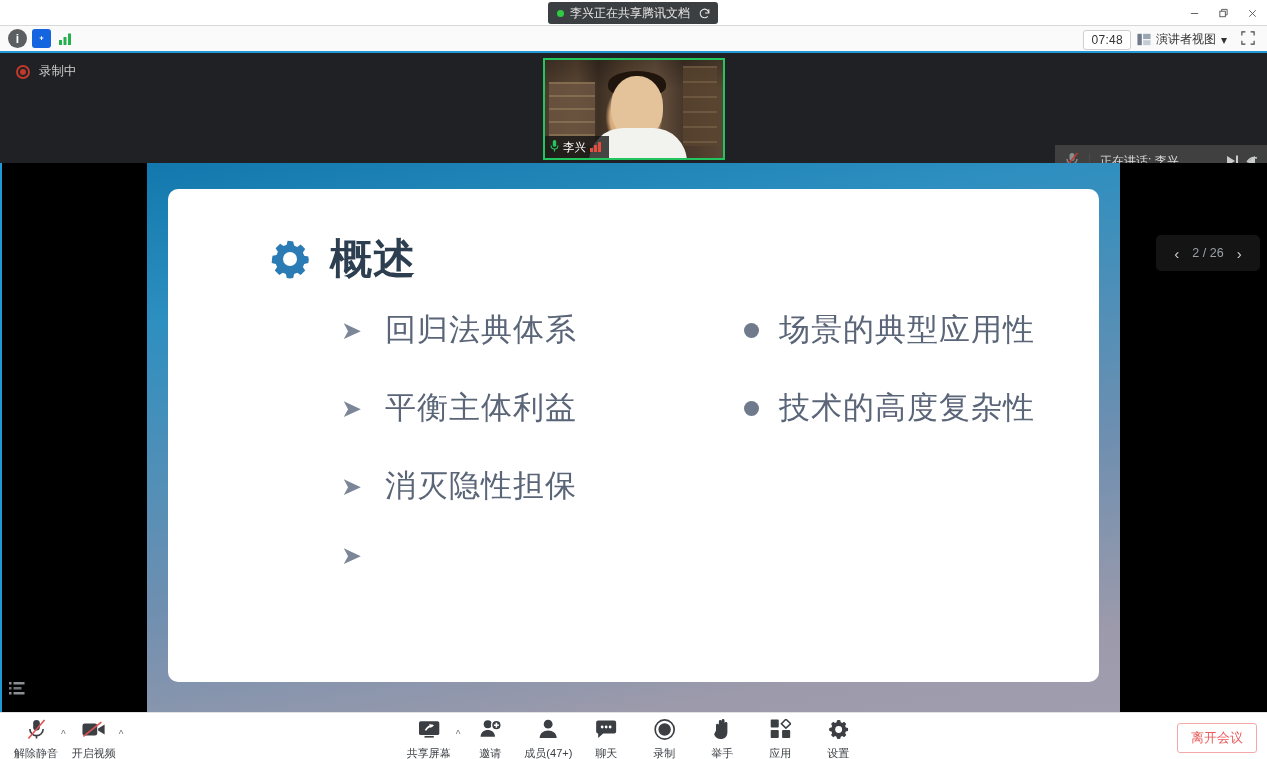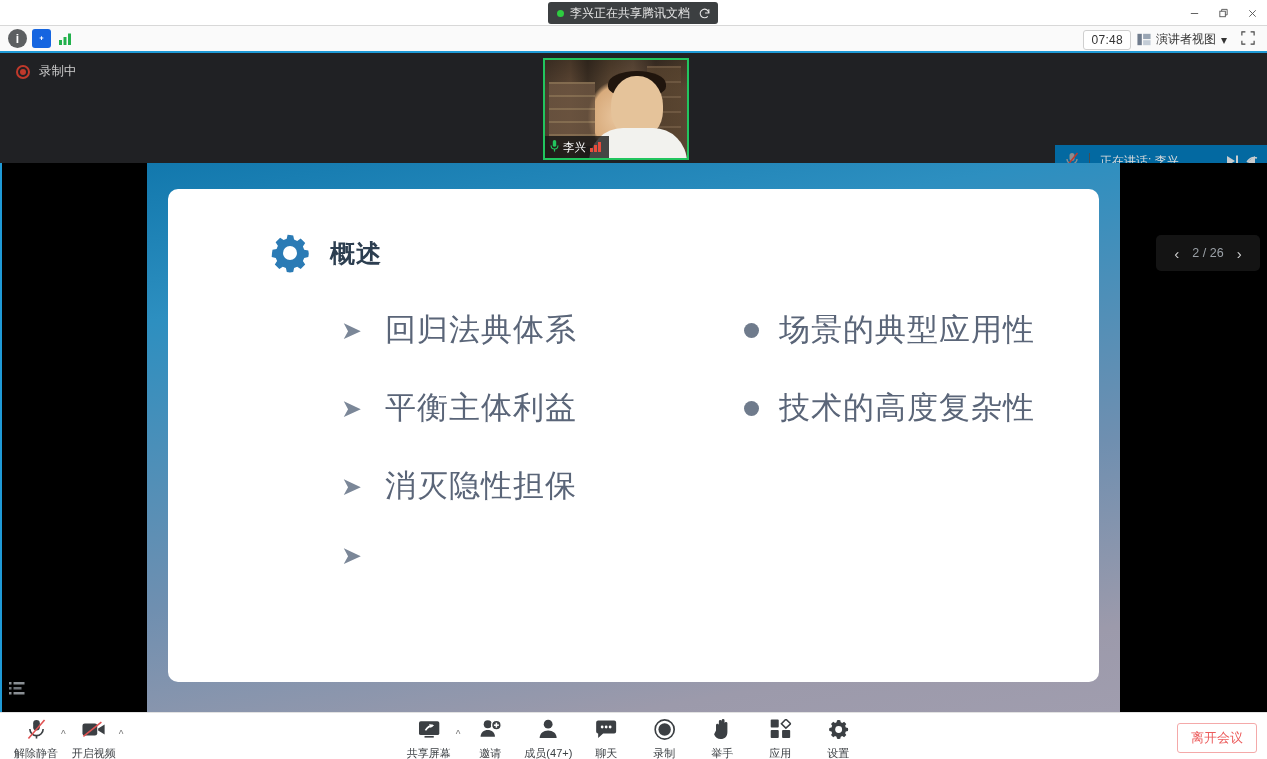--- a/index.html
+++ b/index.html
@@ -81,21 +81,21 @@
     align-items: center; gap: 9px; color: #cfcfcf; font-size: 12.5px;
   }
   .rec-dot {
     width: 14px; height: 14px; border-radius: 50%;
     border: 2px solid #c0392b; display: flex; align-items: center;
     justify-content: center;
   }
   .rec-dot i { width: 6px; height: 6px; border-radius: 50%; background: #c0392b; display:block; }
 
   .videotile {
-    position: absolute; left: 543px; top: 5px; width: 146px; height: 102px;
+    position: absolute; left: 543px; top: 5px; width: 182px; height: 102px;
     border: 2px solid #22c55e; overflow: hidden; background: #3a3026;
   }
   .vid-bg {
     position: absolute; inset: 0;
     background:
       linear-gradient(180deg, rgba(0,0,0,.25), rgba(0,0,0,0) 30%),
       radial-gradient(ellipse 46px 58px at 50% 58%, #e8c49c 0%, #d8ab7c 52%, rgba(216,171,124,0) 62%),
       linear-gradient(90deg, #4a3a2c 0%, #5d4734 18%, #3d3024 30%, #5c4733 46%, #6b5440 62%, #46362a 78%, #5a4633 100%);
   }
   .vid-shelf {
@@ -128,21 +128,21 @@
     display: flex; align-items: center; gap: 4px;
     background: rgba(20,20,20,.78); padding: 0 8px 0 5px;
     color: #fff; font-size: 11.5px;
   }
   .mic-glyph { color: #22c55e; font-size: 12px; }
   .bars { display: flex; align-items: flex-end; gap: 1.5px; height: 10px; }
   .bars i { width: 2.5px; background: #e74c3c; display: block; }
 
   .speaking {
     position: absolute; right: 0; top: 92px; width: 212px; height: 32px;
-    background: #0369a1; display: flex; align-items: center; gap: 10px;
+    background: #404040; display: flex; align-items: center; gap: 10px;
     padding: 0 8px 0 10px; color: #dcdcdc; font-size: 12px;
   }
   .speak-sep { width: 1px; height: 16px; background: #4a4c4e; }
   .speak-actions { margin-left: auto; display: flex; gap: 5px; color: #bfc2c4; font-size: 14px; }
 
   
   .stage {
     position: absolute; left: 0; top: 110px; width: 1267px; height: 549px;
     background: #000;
   }
@@ -153,21 +153,21 @@
   .slide-card {
     position: absolute; left: 21px; top: 26px; right: 21px; bottom: 30px;
     background: #ffffff; border-radius: 10px;
   }
   .slide-title {
     position: absolute; left: 100px; top: 42px; display: flex;
     align-items: center; gap: 18px;
   }
   .gear { width: 44px; height: 44px; }
   .slide-title h1 {
-    font-size: 25px; color: #2c3e50; font-weight: bold; letter-spacing: 1px;
+    font-size: 42px; color: #2c3e50; font-weight: bold; letter-spacing: 1px;
   }
   .cols {
     position: absolute; left: 0; top: 120px; right: 0; display: flex;
   }
   .col { flex: 1; display: flex; flex-direction: column; }
   .col-left { padding-left: 173px; gap: 36px; }
   .col-right { padding-left: 48px; gap: 36px; }
   .bullet {
     display: flex; align-items: center; gap: 16px;
     font-size: 31px; color: #5a6578; letter-spacing: 1px;

